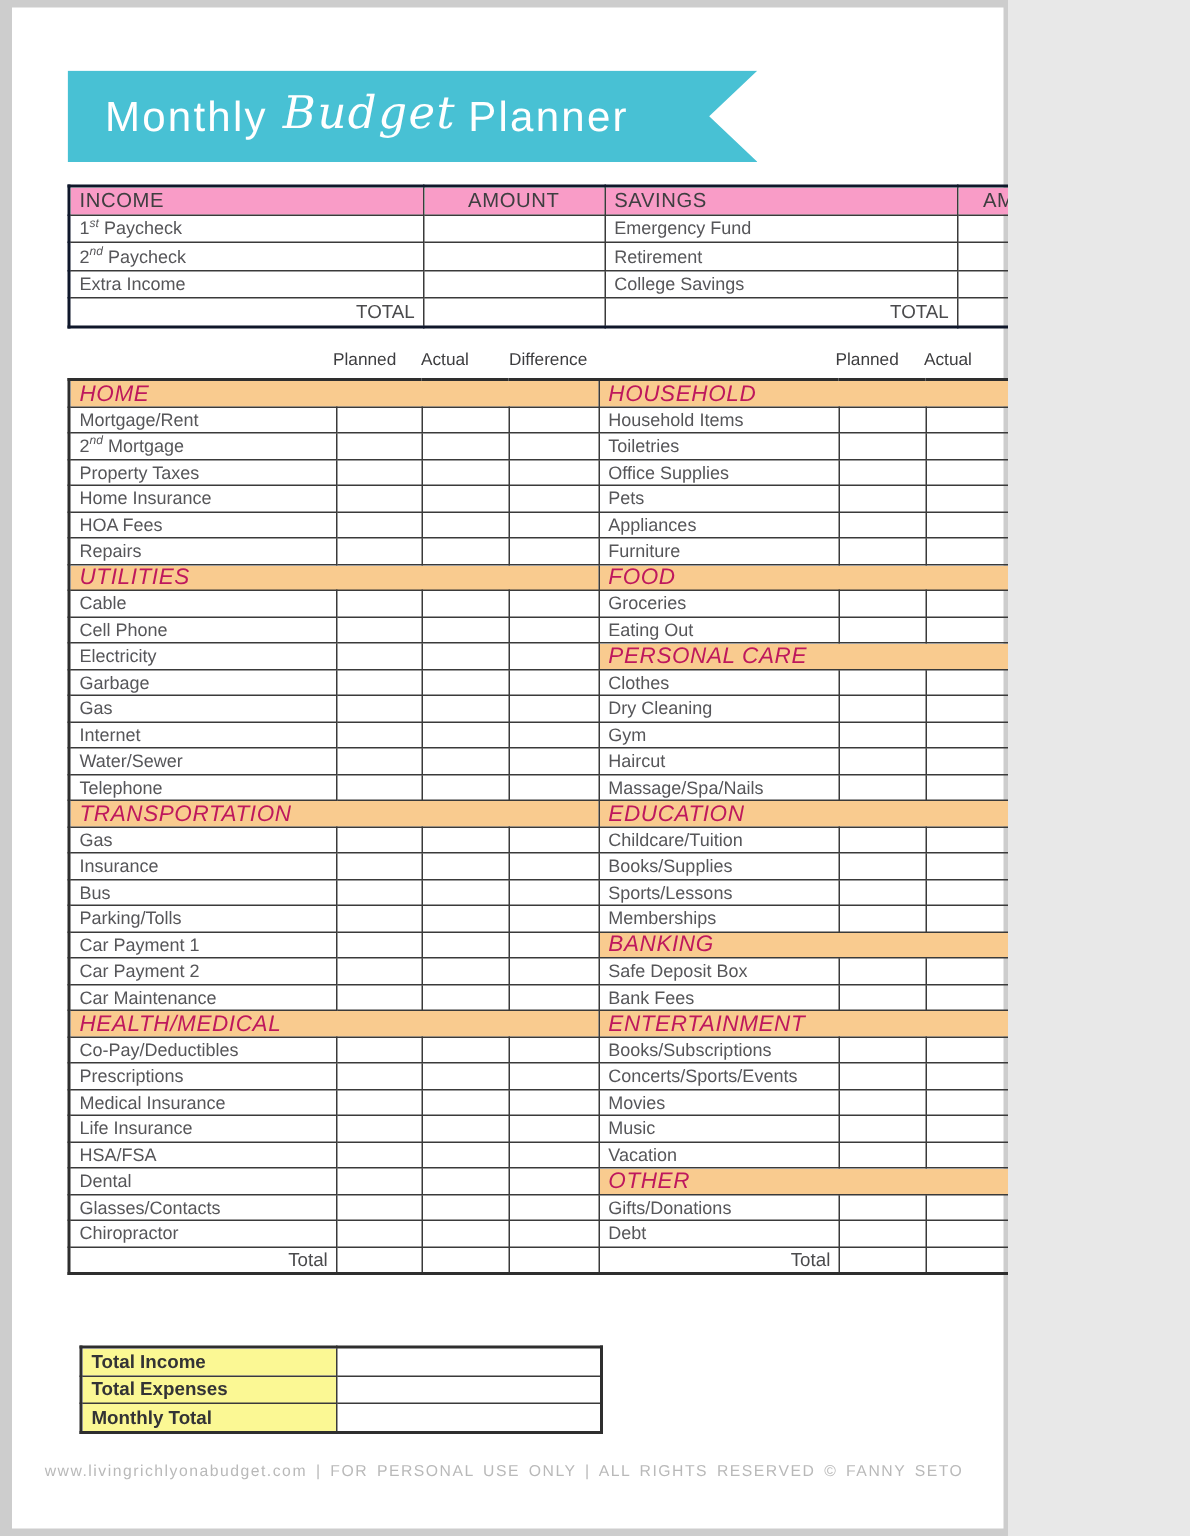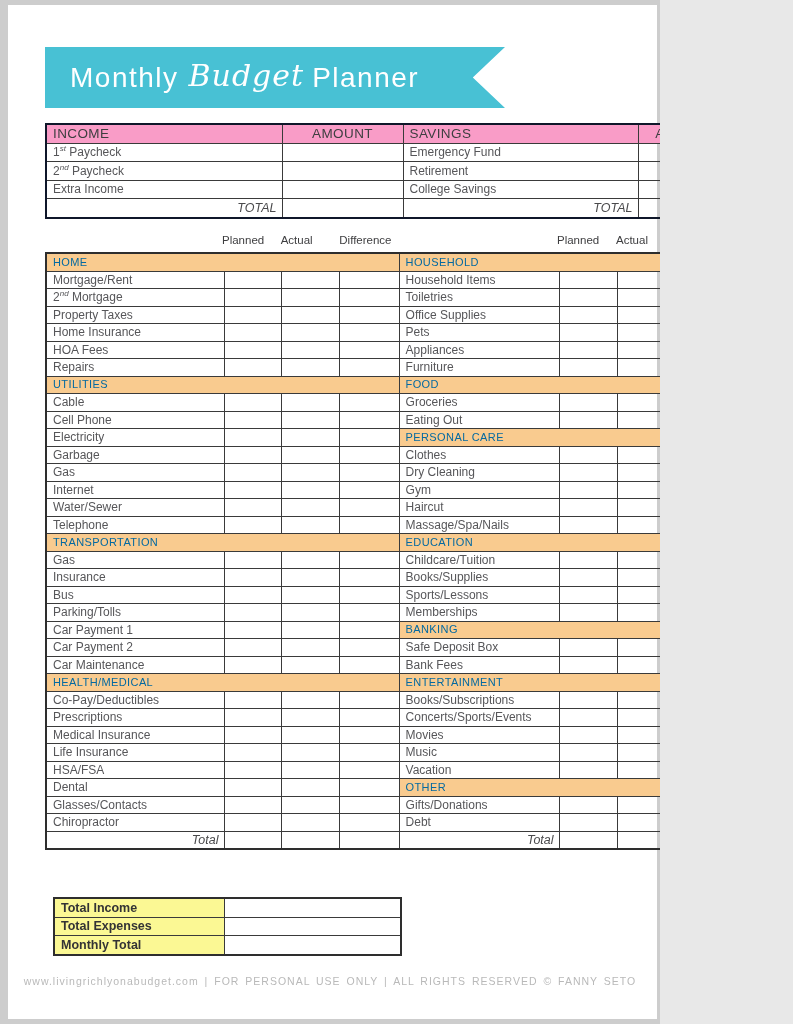--- a/index.html
+++ b/index.html
@@ -1,20 +1,20 @@
 <!DOCTYPE html>
 <html style="--banner-teal: #48C1D4; --header-pink: #F99CC7; --section-orange: #F9CB8F; --summary-yellow: #FBF894;"><head>
 <meta charset="utf-8">
 <style>
   html,body { margin:0; padding:0; }
   body { background:#e8e8e8; font-family:"Liberation Sans", sans-serif; }
 
   .frame {
     position:relative; width:660px; height:1024px;
-    background:#cdcdcd; overflow:hidden;
+    background:#cdcdcd; overflow:hidden;padding-left:12px;
   }
   .page {
     position:absolute; left:8px; top:5px; right:3px; bottom:5px;
     background:#ffffff;
   }
 
   
   .banner {
     position:absolute; left:45px; top:47px; width:460px; height:61px;
     background: var(--banner-teal, #48C1D4);
@@ -42,40 +42,40 @@
     position:absolute; left:45px; top:123px; width:690px;
     border:2px solid #0f172a;
   }
   .income-table td { height:17.5px; }
   .income-table .hdr {
     background: var(--header-pink, #F99CC7);
     color:#3e3e40; font-size:13.5px; letter-spacing:.4px; padding-left:6px;
   }
   .income-table .hdr.amt-hdr { text-align:center; padding:0; }
   .lbl { padding-left:6px; }
-  .total-lbl { text-align:right; padding-right:5px; color:#4a4a4c; font-size:12.5px;font-style:italic; }
+  .total-lbl { text-align:right; padding-right:5px; color:#4a4a4c; font-size:12.5px; }
 
   
   .col-heads {
     position:absolute; top:234px; height:14px;
     display:flex; font-size:11.5px; color:#3d3d3f;
   }
   .col-heads span { width:33.33%; text-align:left; display:inline-block; }
   .col-heads.left  { left:222px; width:176px; }
   .col-heads.right { left:557px; width:177px; }
 
   
   .budget-table {
     position:absolute; left:45px; top:252px; width:689px;
     border:2px solid #2e2e2e;
   }
   .budget-table td { height:16.5px; }
   .budget-table .section {
     background: var(--section-orange, #F9CB8F);
-    color:#0369a1; font-size:11px; letter-spacing:.4px; padding-left:6px;
+    color:#be185d; font-size:15px; letter-spacing:.4px; padding-left:6px;font-style:italic;
   }
 
   
   .summary-table {
     position:absolute; left:53px; top:897px; width:347px;
     border:2px solid #2e2e2e;
   }
   .summary-table td { height:17.5px; }
   .summary-table .sum-lbl {
     background: var(--summary-yellow, #FBF894);

